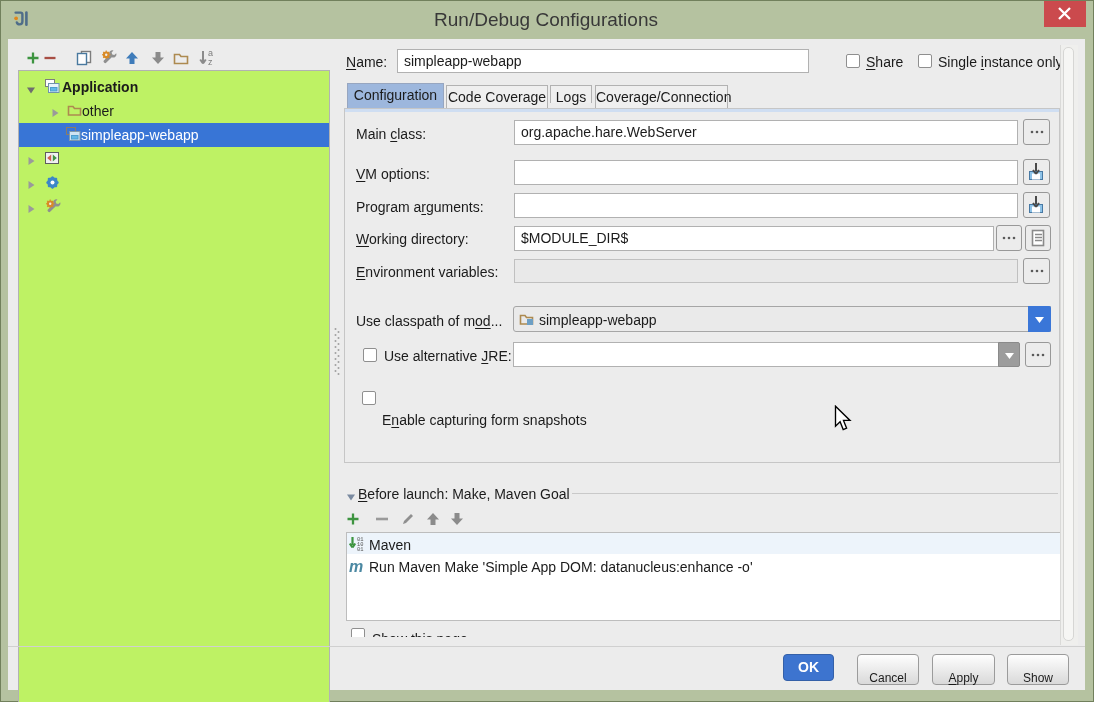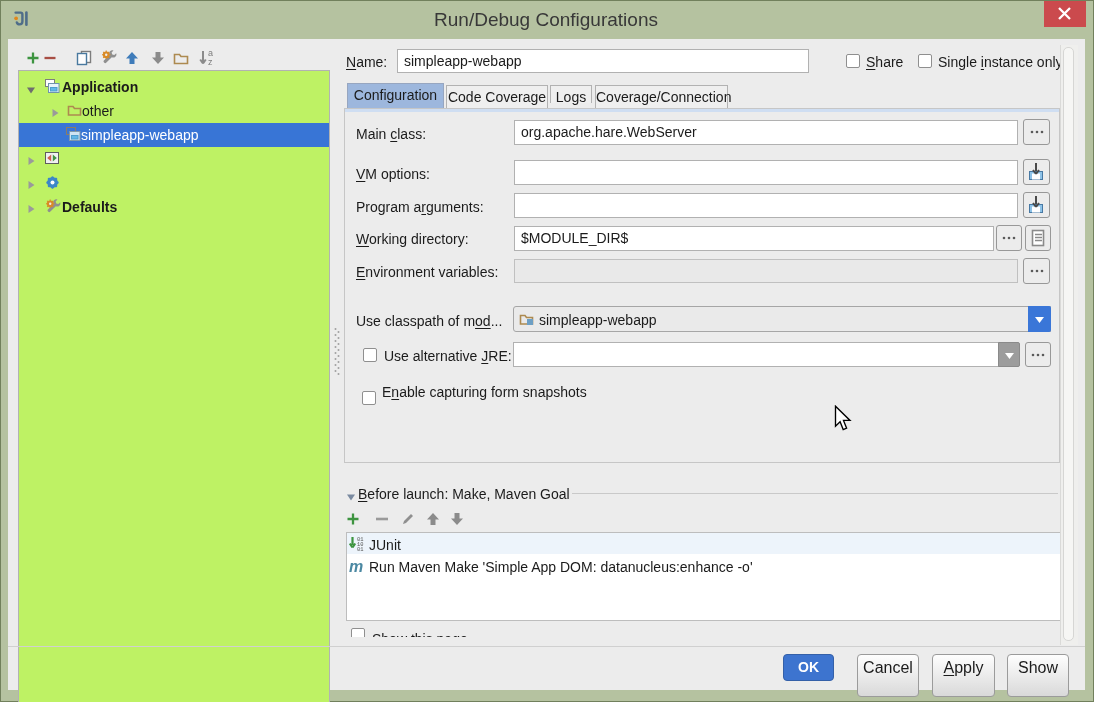--- a/index.html
+++ b/index.html
@@ -18,21 +18,21 @@
 .cb{position:absolute;width:14px;height:14px;background:#fff;border:1px solid #8f8f8f;border-radius:2px}
 u{text-decoration:underline;text-underline-offset:2px}
 .treebox{position:absolute;left:18px;top:70px;width:312px;height:662px;background:#bef264;border:1px solid #b2b2b2}
 .trow{position:absolute;left:0;width:310px;height:24px;font-size:14px;color:#1b1b1b}
 .trow .txt{position:absolute;top:4px}
 .sel{background:#3875d6;color:#fff}
 .bold{font-weight:bold}
 .tabpanel{position:absolute;left:344px;top:108px;width:716px;height:355px;border:1px solid #c6c6c6}
 .tab{position:absolute;font-size:14px;color:#1b1b1b;text-align:center;border:1px solid #b2b2b2;border-bottom:none;background:#efefef;padding-top:3px}
 .tabsel{background:#9db7dd;border-color:#97a6c0}
-.bbtn{position:absolute;height:43px;background:linear-gradient(#fefefe,#d9d9d9);border:1px solid #9b9b9b;border-radius:4px;font-size:16px;color:#1b1b1b;text-align:center;padding-top:4px}
+.bbtn{position:absolute;height:31px;background:linear-gradient(#fefefe,#d9d9d9);border:1px solid #9b9b9b;border-radius:4px;font-size:12px;color:#1b1b1b;text-align:center;padding-top:16px}
 .okbtn{position:absolute;height:27px;background:#3d74cf;border:1px solid #3460a8;border-radius:4px;font-size:14px;color:#fff;font-weight:bold;text-align:center;padding-top:4px}
 .ico{position:absolute}
 </style></head>
 <body>
 
 <div class="titlebar"></div>
 <div class="title">Run/Debug Configurations</div>
 <div class="abs" id="logo" style="left:13px;top:11px"><svg width="18" height="17" viewBox="0 0 18 17">
       <path d="M2.6 1.6 H7.6 Q9.4 1.6 9.4 3.6 V10.6 Q9.4 13.4 6.7 13.4 Q4.4 13.4 3.8 11.4" fill="none" stroke="#4f6d89" stroke-width="2.4" stroke-linecap="round"></path>
       <path d="M13.4 1.5 V13.7" stroke="#4f6d89" stroke-width="2.6" stroke-linecap="round"></path>
@@ -79,23 +79,20 @@
 
 <div class="treebox">
   <div class="trow" style="top:4px">
       <span class="txt bold" style="left:43px">Application</span>
     </div>
   <div class="trow" style="top:28px">
       <span class="txt" style="left:63px">other</span>
     </div>
   <div class="trow sel" style="top:52px">
       <span class="txt" style="left:62px">simpleapp-webapp</span>
-    </div>
-  <div class="trow" style="top:124px">
-      <span class="txt bold" style="left:43px">Defaults</span>
     </div>
 </div>
 <div id="treeicons">
 
 <div class="ico" style="left:26px;top:81px"><svg width="10" height="10">
         <path d="M1 2.5 L9 2.5 L5 8.5 Z" fill="#6e6e6e"></path>
       </svg></div>
 <div class="ico" style="left:50px;top:104px"><svg width="10" height="10">
         <path d="M2.5 1 L8.5 5 L2.5 9 Z" fill="#9a9a9a"></path>
       </svg></div>
@@ -251,21 +248,21 @@
     </svg></div>
 <div class="dots" style="left:1025px;top:342px;width:26px;height:25px">
     <svg width="14" height="4">
       <circle cx="2" cy="2" r="1.3" fill="#5a5a5a"></circle>
       <circle cx="7" cy="2" r="1.3" fill="#5a5a5a"></circle>
       <circle cx="12" cy="2" r="1.3" fill="#5a5a5a"></circle>
     </svg>
   </div>
 
 <div class="cb" style="left:362px;top:391px"></div>
-<div class="lbl" style="left:382px;top:384px">E<u>n</u>able capturing form snapshots</div>
+<div class="lbl" style="left:382px;top:412px">E<u>n</u>able capturing form snapshots</div>
 
 <div class="ico" style="left:346px;top:488px"><svg width="10" height="10">
       <path d="M1 2.5 L9 2.5 L5 8.5 Z" fill="#7a8aa0"></path>
     </svg></div>
 <div class="lbl" style="left:358px;top:486px"><u>B</u>efore launch: Make, Maven Goal</div>
 <div class="abs" style="left:572px;top:493px;width:486px;height:1px;background:#c9c9c9"></div>
 <div class="ico" style="left:345px;top:511px"><svg width="16" height="16">
       <path d="M8 2.5 V13.5 M2.5 8 H13.5" stroke="#3d9440" stroke-width="2.3"></path>
     </svg></div>
 <div class="ico" style="left:374px;top:511px"><svg width="16" height="16">
@@ -281,21 +278,21 @@
       <path d="M8 14 L2 7.5 H5.5 V2 H10.5 V7.5 H14 Z" fill="#8b8b8b"></path>
     </svg></div>
 <div class="abs" style="left:346px;top:532px;width:716px;height:89px;background:#fff;border:1px solid #bdbdbd"></div>
 <div class="abs" style="left:347px;top:533px;width:714px;height:21px;background:#edf4fb"></div>
 <div class="ico" style="left:349px;top:536px"><svg width="17" height="16">
       <path d="M3.5 1 V9 M3.5 11.5 L0.8 7.5 M3.5 11.5 L6.2 7.5" stroke="#3d9440" stroke-width="2.2"></path>
       <text x="8" y="5" font-size="5.4" fill="#555" font-family="Liberation Mono">01</text>
       <text x="8" y="10" font-size="5.4" fill="#555" font-family="Liberation Mono">10</text>
       <text x="8" y="15" font-size="5.4" fill="#555" font-family="Liberation Mono">01</text>
     </svg></div>
-<div class="lbl" style="left:369px;top:537px">JUnit</div>
+<div class="lbl" style="left:369px;top:537px">Maven</div>
 <div class="lbl" style="left:349px;top:558px;font-size:16px;font-weight:bold;font-style:italic;color:#4b88a2">m</div>
 <div class="lbl" style="left:369px;top:559px">Run Maven Make 'Simple App DOM: datanucleus:enhance -o'</div>
 
 <div class="abs" style="left:346px;top:628px;width:400px;height:9px;overflow:hidden">
 <div class="cb" style="left:5px;top:0px"></div>
 <div class="lbl" style="left:26px;top:3px">Show this page</div>
 </div>
 
 <div class="abs" style="left:8px;top:646px;width:1077px;height:1px;background:#d0d0d0"></div>
 <div class="okbtn" style="left:783px;top:654px;width:51px">OK</div>

